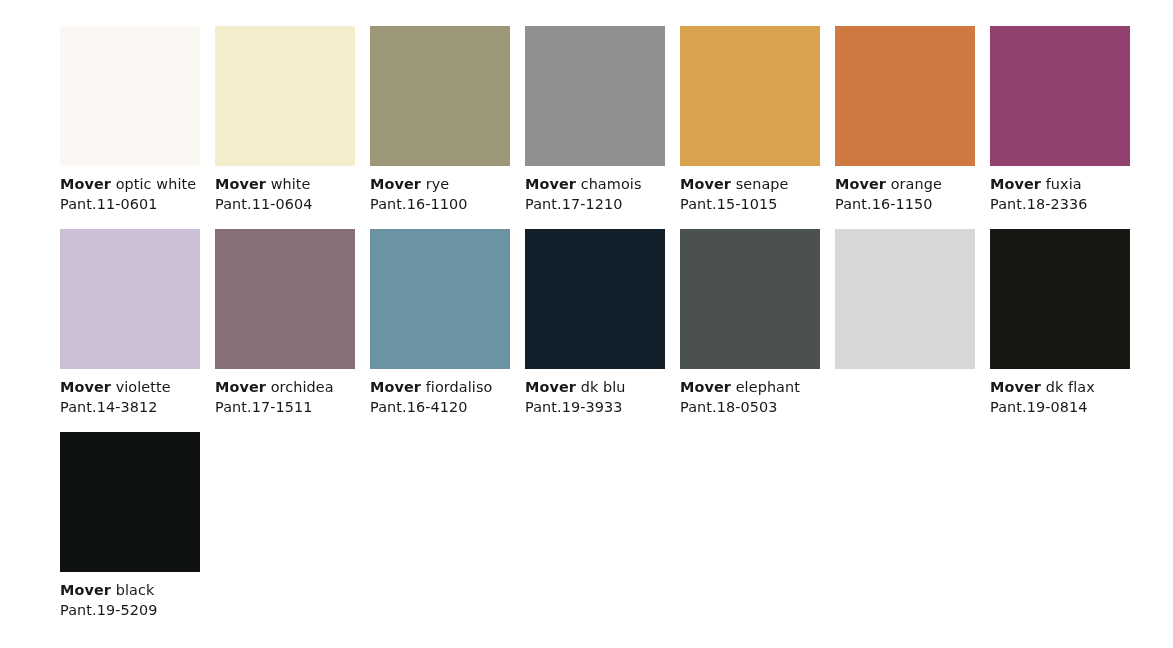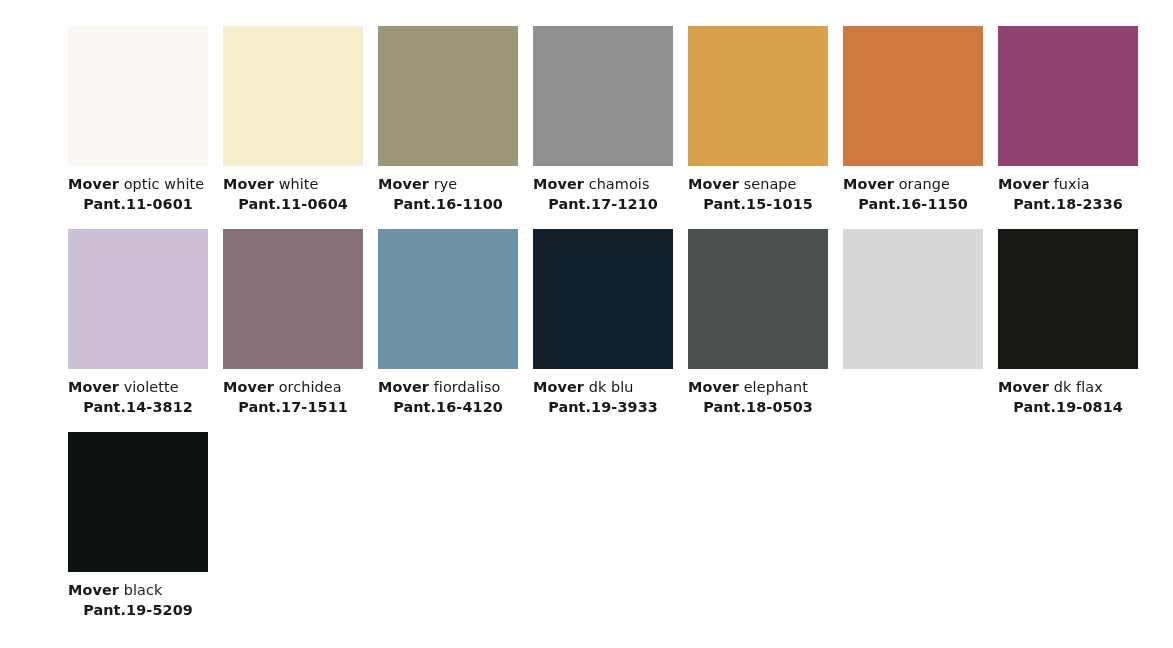--- a/index.html
+++ b/index.html
@@ -11,21 +11,21 @@
     width: 1173px;
     height: 648px;
     font-family: "DejaVu Sans", "Liberation Sans", sans-serif;
     color: #1a1a1a;
     overflow: hidden;
   }
   .sheet {
     position: relative;
     width: 1173px;
     height: 460px;
-    padding: 26px 0 0 16px;
+    padding: 26px 0 0 8px;
     box-sizing: border-box;
   }
   .grid {
     display: grid;
     grid-template-columns: repeat(7, 140px);
     column-gap: 15px;
     row-gap: 14px;
     margin-left: 52px;
   }
   .swatch-cell {
@@ -47,22 +47,21 @@
     display: block;
     white-space: nowrap;
   }
   .brand {
     font-weight: 700;
   }
   .cname {
     font-weight: 400;
   }
   .code {
-    font-weight: 700;
-    text-align: center;
+    font-weight: 400;
   }
 </style>
 </head>
 <body>
 
 <div class="sheet">
   <div class="grid">
       <div class="swatch-cell">
         <div class="chip" style="background: rgb(251, 247, 242);"></div>
         <div class="caption">

